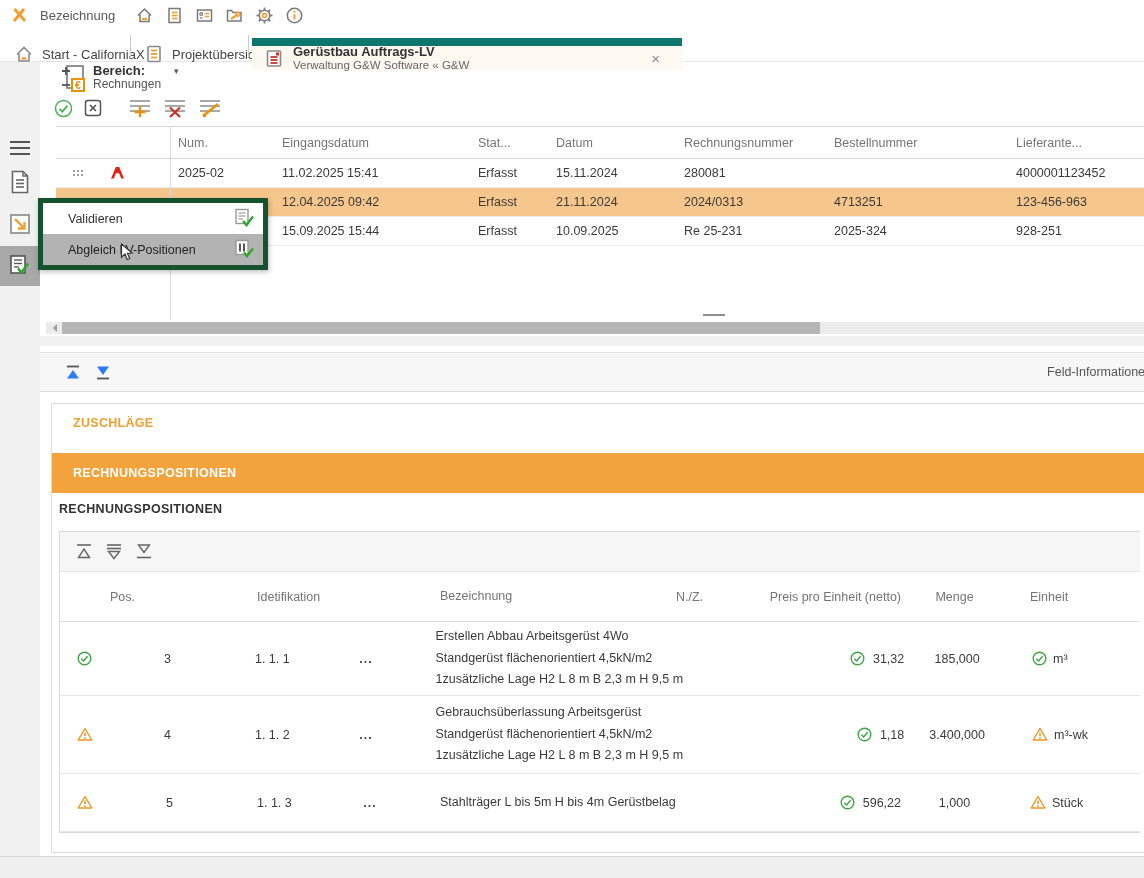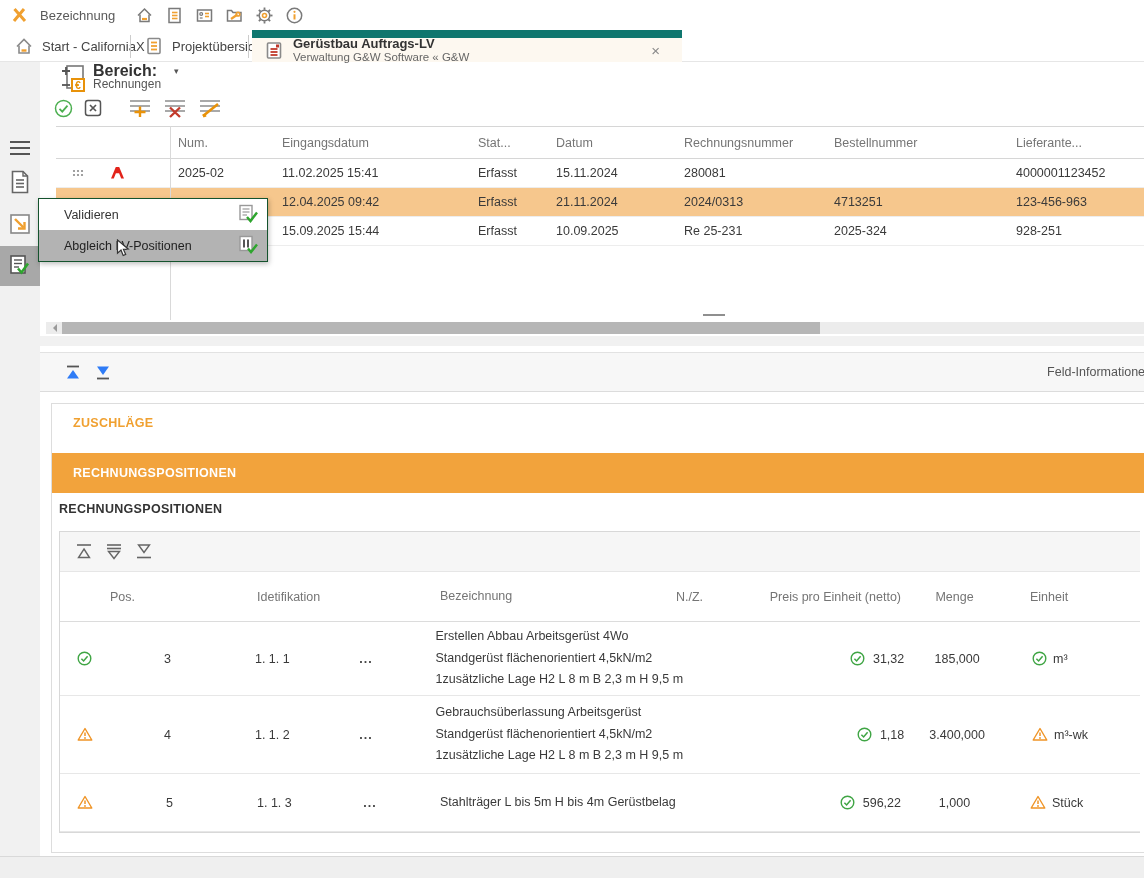--- a/index.html
+++ b/index.html
@@ -10,37 +10,37 @@
 
   
   #topbar{position:absolute;left:0;top:0;width:1144px;height:30px;background:#fff;
           display:flex;align-items:center}
   #brand{color:#5a5a5a;font-size:13px;margin-left:6px}
   .appic{width:30px;height:24px;display:flex;align-items:center;justify-content:center;cursor:default}
 
   
   #tabbar{position:absolute;left:0;top:30px;width:1144px;height:32px;background:#fff;
           border-bottom:1px solid #e6e6e6}
-  .tab{position:absolute;top:0;height:32px;display:flex;align-items:center;gap:8px;
+  .tab{position:absolute;top:8px;height:32px;display:flex;align-items:center;gap:8px;
        padding:0 10px;color:#444;font-size:13px}
   .vsep{position:absolute;top:5px;height:23px;width:1px;background:#ccc}
   #tab-active{left:252px;width:430px;background:#FDF8F0;border-top:8px solid #0f766e;
               display:flex;gap:9px;padding-left:12px}
   #tab-active .t1{font-weight:bold;font-size:13px;color:#333;line-height:14px}
   #tab-active .t2{font-size:11.5px;color:#666;line-height:13px}
   #tab-close{margin-left:auto;margin-right:12px;color:#8a8a8a;font-size:15px;line-height:15px}
 
   
   #sidebar{position:absolute;left:0;top:62px;width:40px;height:796px;background:#f1f1f1}
   .sideic{position:absolute;left:0;width:40px;height:36px;display:flex;align-items:center;justify-content:center}
   #side-active-bg{position:absolute;left:0;top:184px;width:40px;height:40px;background:#a8a8a8}
 
   
   #bereich{position:absolute;left:60px;top:64px;display:flex;align-items:flex-start;gap:7px}
-  #bereich .lbl1{font-weight:bold;font-size:16px;color:#333;line-height:13px}
+  #bereich .lbl1{font-weight:bold;font-size:13px;color:#333;line-height:13px}
   #bereich .lbl2{font-size:12px;color:#555;line-height:14px}
   #bereich .caret{font-size:9px;color:#555;margin-left:6px;margin-top:2px}
   #toolbar1{position:absolute;left:54px;top:96px;display:flex;align-items:center;gap:11px;height:24px}
 
   
   #inv-table{position:absolute;left:56px;top:126px;width:1088px}
   .inv-header{display:flex;height:33px;align-items:center;border-top:1px solid #d6d6d6;
               border-bottom:1px solid #d6d6d6;color:#757575}
   .inv-row{display:flex;height:29px;align-items:center;border-bottom:1px solid #ededed;background:#fff}
   .inv-row.sel{background:#F6C78D}
@@ -85,21 +85,21 @@
   .p-ident{width:165px;padding-left:72px}
   .p-more{width:40px;text-align:center;font-weight:bold;letter-spacing:1px;color:#444}
   .p-bez{flex:1;padding-left:50px;line-height:21.5px;white-space:nowrap}
   .p-nz{width:60px;padding-right:12px}
   .p-preis{width:185px;display:flex;align-items:center;justify-content:flex-end;gap:8px;padding-right:20px}
   .p-menge{width:95px;text-align:center;padding-right:28px}
   .p-einheit{width:124px;display:flex;align-items:center;gap:6px;padding-left:14px}
   .hdr-center{text-align:left;padding-right:0}
 
   
-  #ctxmenu{position:absolute;left:38px;top:198px;width:230px;background:#fff;border:1px solid #14532d;
+  #ctxmenu{position:absolute;left:38px;top:198px;width:230px;background:#fff;border:5px solid #14532d;
            box-shadow:1px 2px 5px rgba(0,0,0,.25);z-index:20}
   .mi{height:31px;display:flex;align-items:center;padding-left:25px;color:#333;font-size:12.5px;position:relative}
   .mi.hl{background:#b3b3b3;color:#1f1f1f}
   .mi .mic{position:absolute;right:8px;top:5px}
   #cursor{position:absolute;left:77px;top:40px;z-index:21}
 
   
   #statusbar{position:absolute;left:0;top:856px;width:1144px;height:22px;background:#efefef;border-top:1px solid #d9d9d9}
 </style>
 </head>

